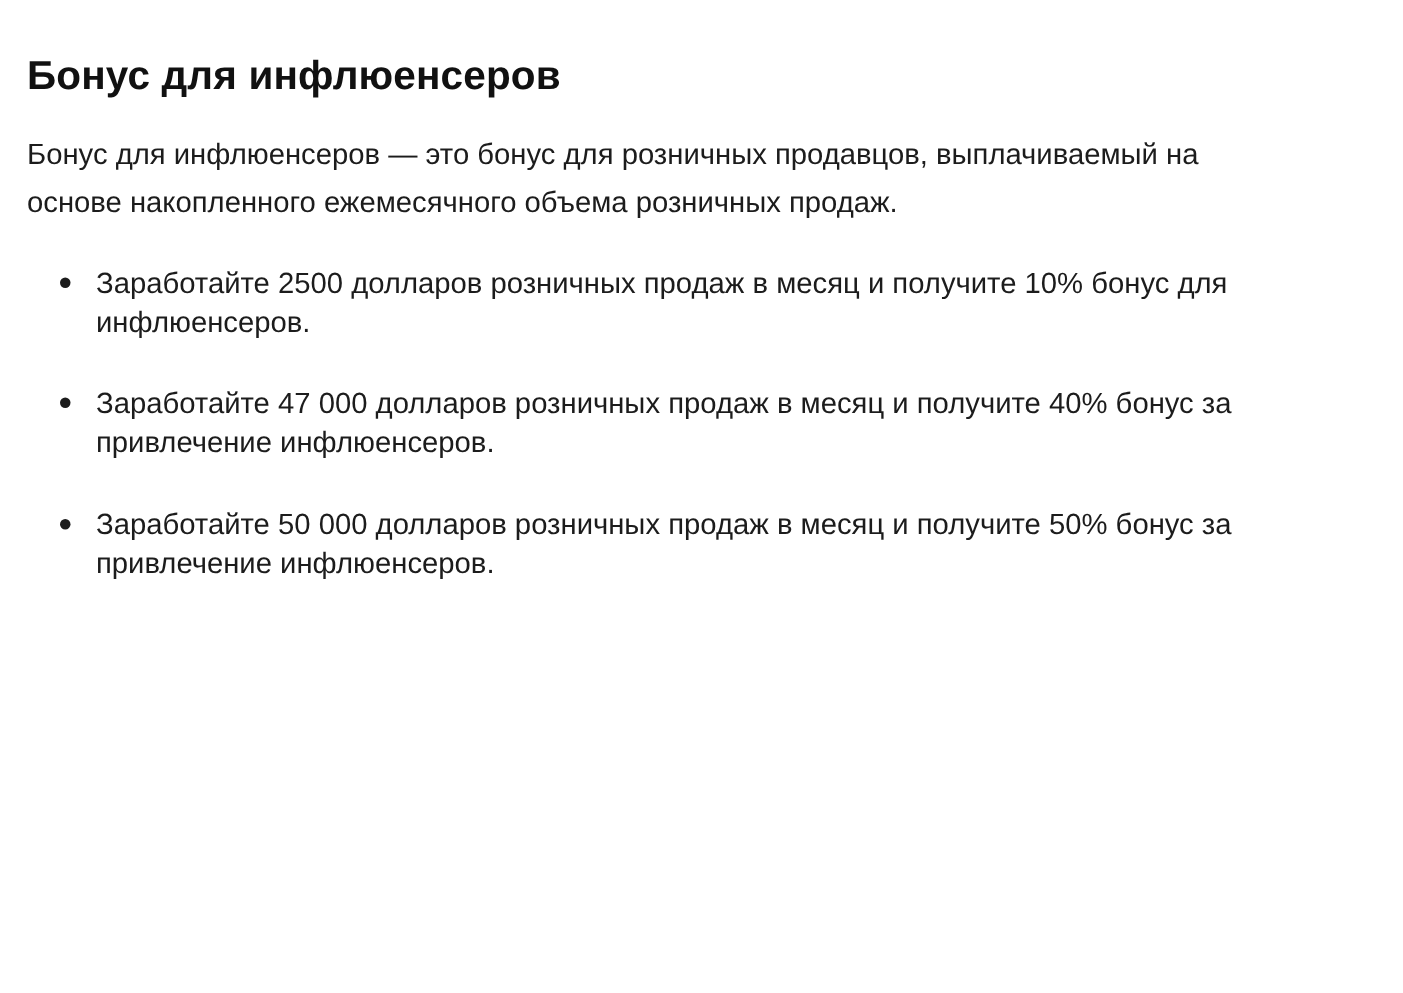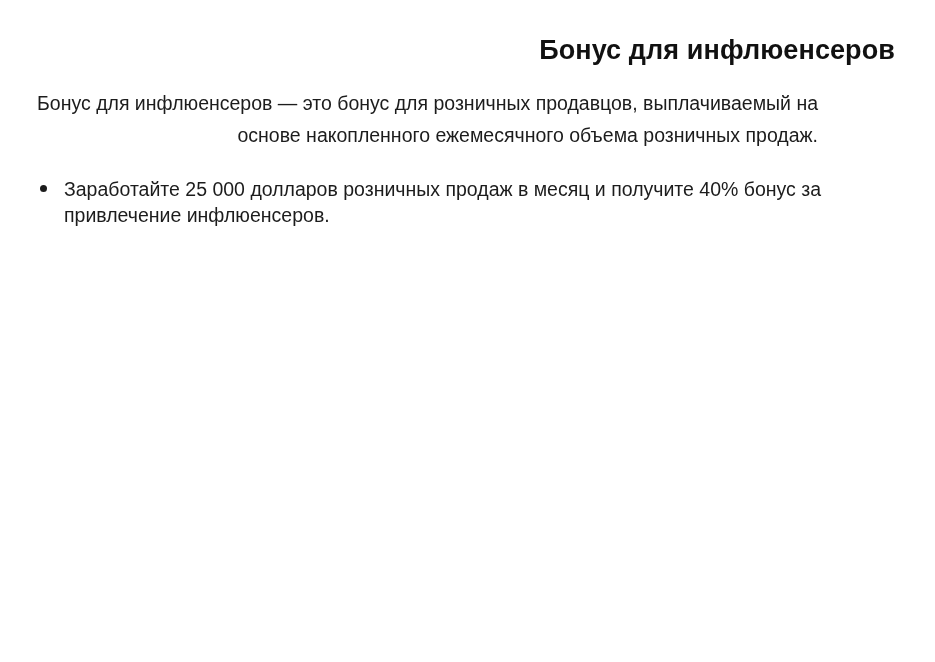--- a/index.html
+++ b/index.html
@@ -22,29 +22,27 @@
     height: 662px;
     padding: 34px 40px 0 18px;
   }
   .doc-title {
     font-size: 27px;
     font-weight: bold;
     line-height: 1.2;
     color: #111111;
     margin: 0 0 22px 0;
     letter-spacing: 0.1px;
-    text-align: right;
   }
   .intro {
     font-size: 19.5px;
     line-height: 1.62;
     color: #1c1c1c;
     margin: 0 0 24px 0;
     max-width: 800px;
-    text-align: right;
   }
   ul.bonus-list {
     list-style: none;
     margin: 0;
     padding: 0;
   }
   ul.bonus-list > li {
     position: relative;
     font-size: 19.5px;
     line-height: 1.35;
@@ -75,17 +73,25 @@
 
 <div class="page">
 
   <h1 class="doc-title">Бонус для инфлюенсеров</h1>
 
   <p class="intro">Бонус для инфлюенсеров — это бонус для розничных продавцов, выплачиваемый на основе накопленного ежемесячного объема розничных продаж.</p>
 
   <ul class="bonus-list">
     <li>
       <span class="bullet"></span>
-      <span class="item-text">Заработайте 25 000 долларов розничных продаж в месяц и получите 40% бонус за привлечение инфлюенсеров.</span>
+      <span class="item-text">Заработайте 2500 долларов розничных продаж в месяц и получите 10% бонус для инфлюенсеров.</span>
+    </li>
+    <li>
+      <span class="bullet"></span>
+      <span class="item-text">Заработайте 47 000 долларов розничных продаж в месяц и получите 40% бонус за привлечение инфлюенсеров.</span>
+    </li>
+    <li>
+      <span class="bullet"></span>
+      <span class="item-text">Заработайте 50 000 долларов розничных продаж в месяц и получите 50% бонус за привлечение инфлюенсеров.</span>
     </li>
   </ul>
 
 </div>
 
 </body></html>

